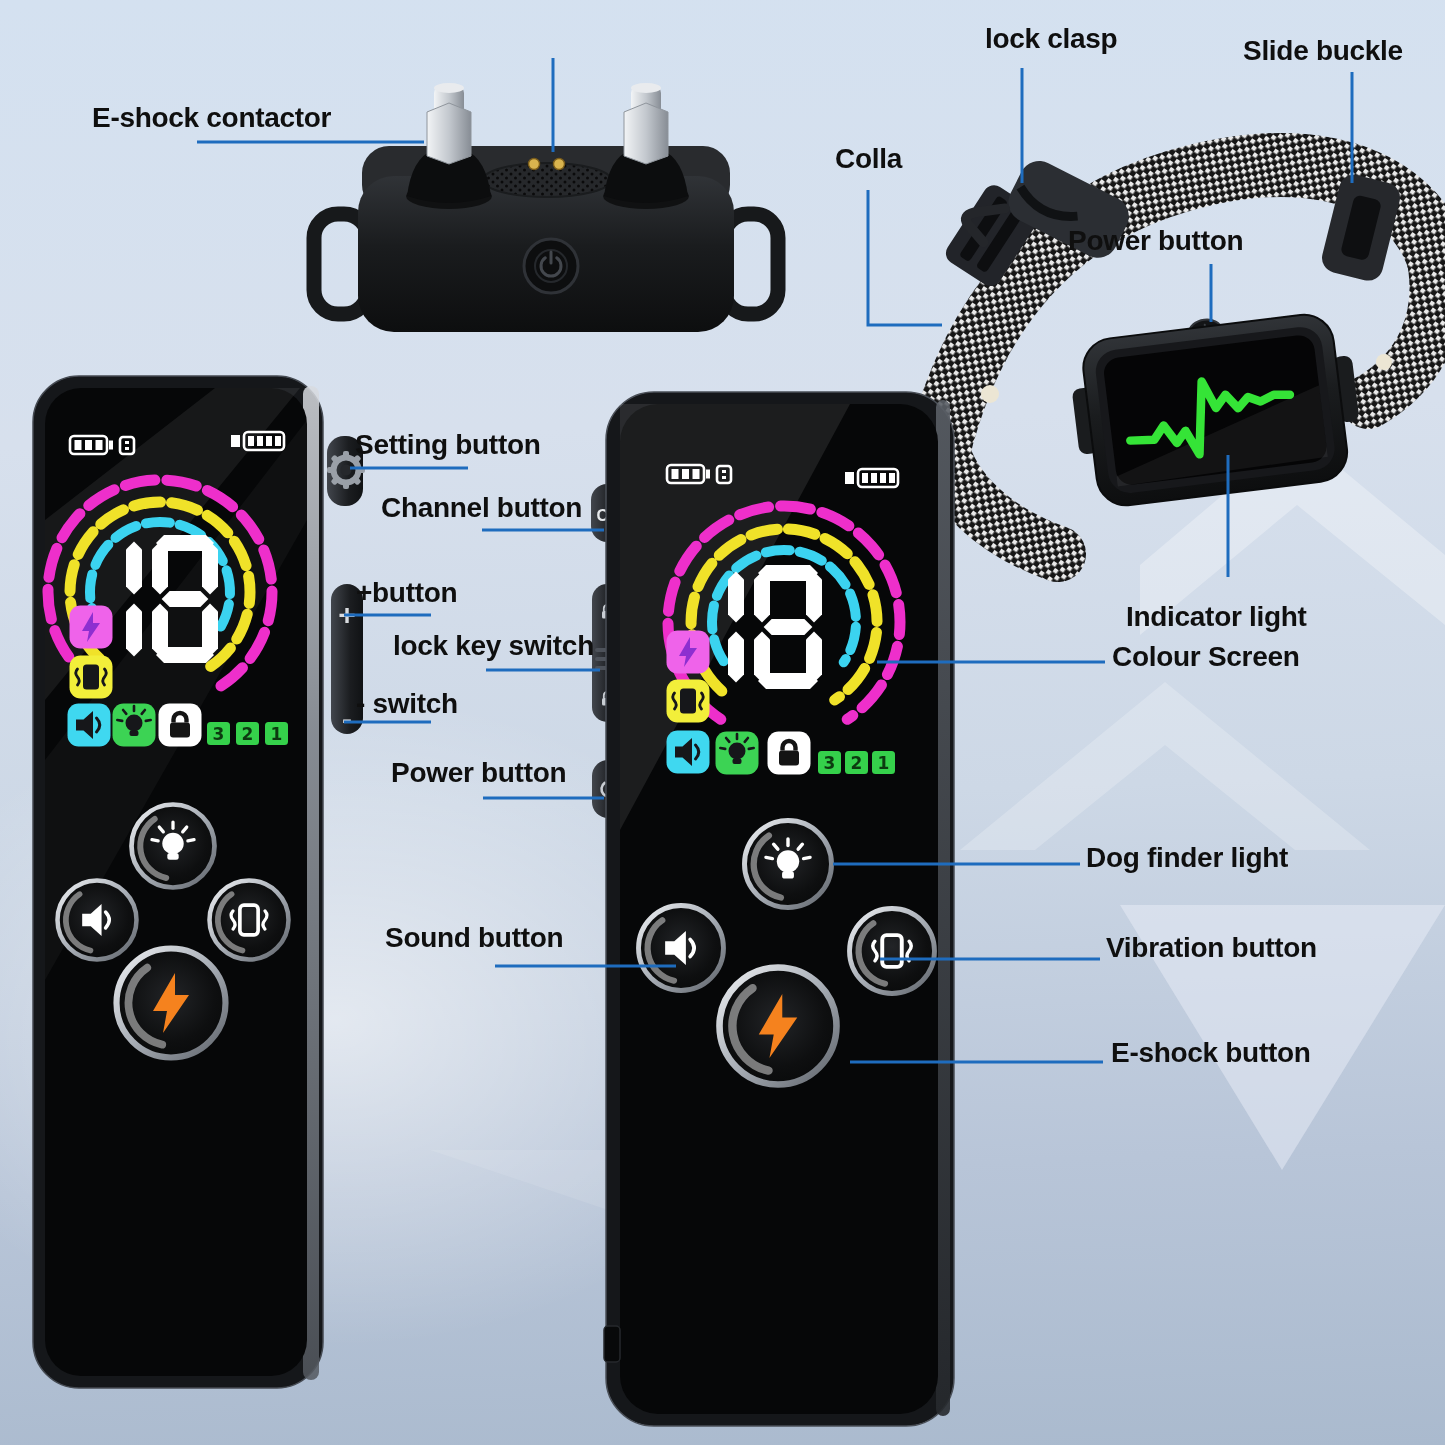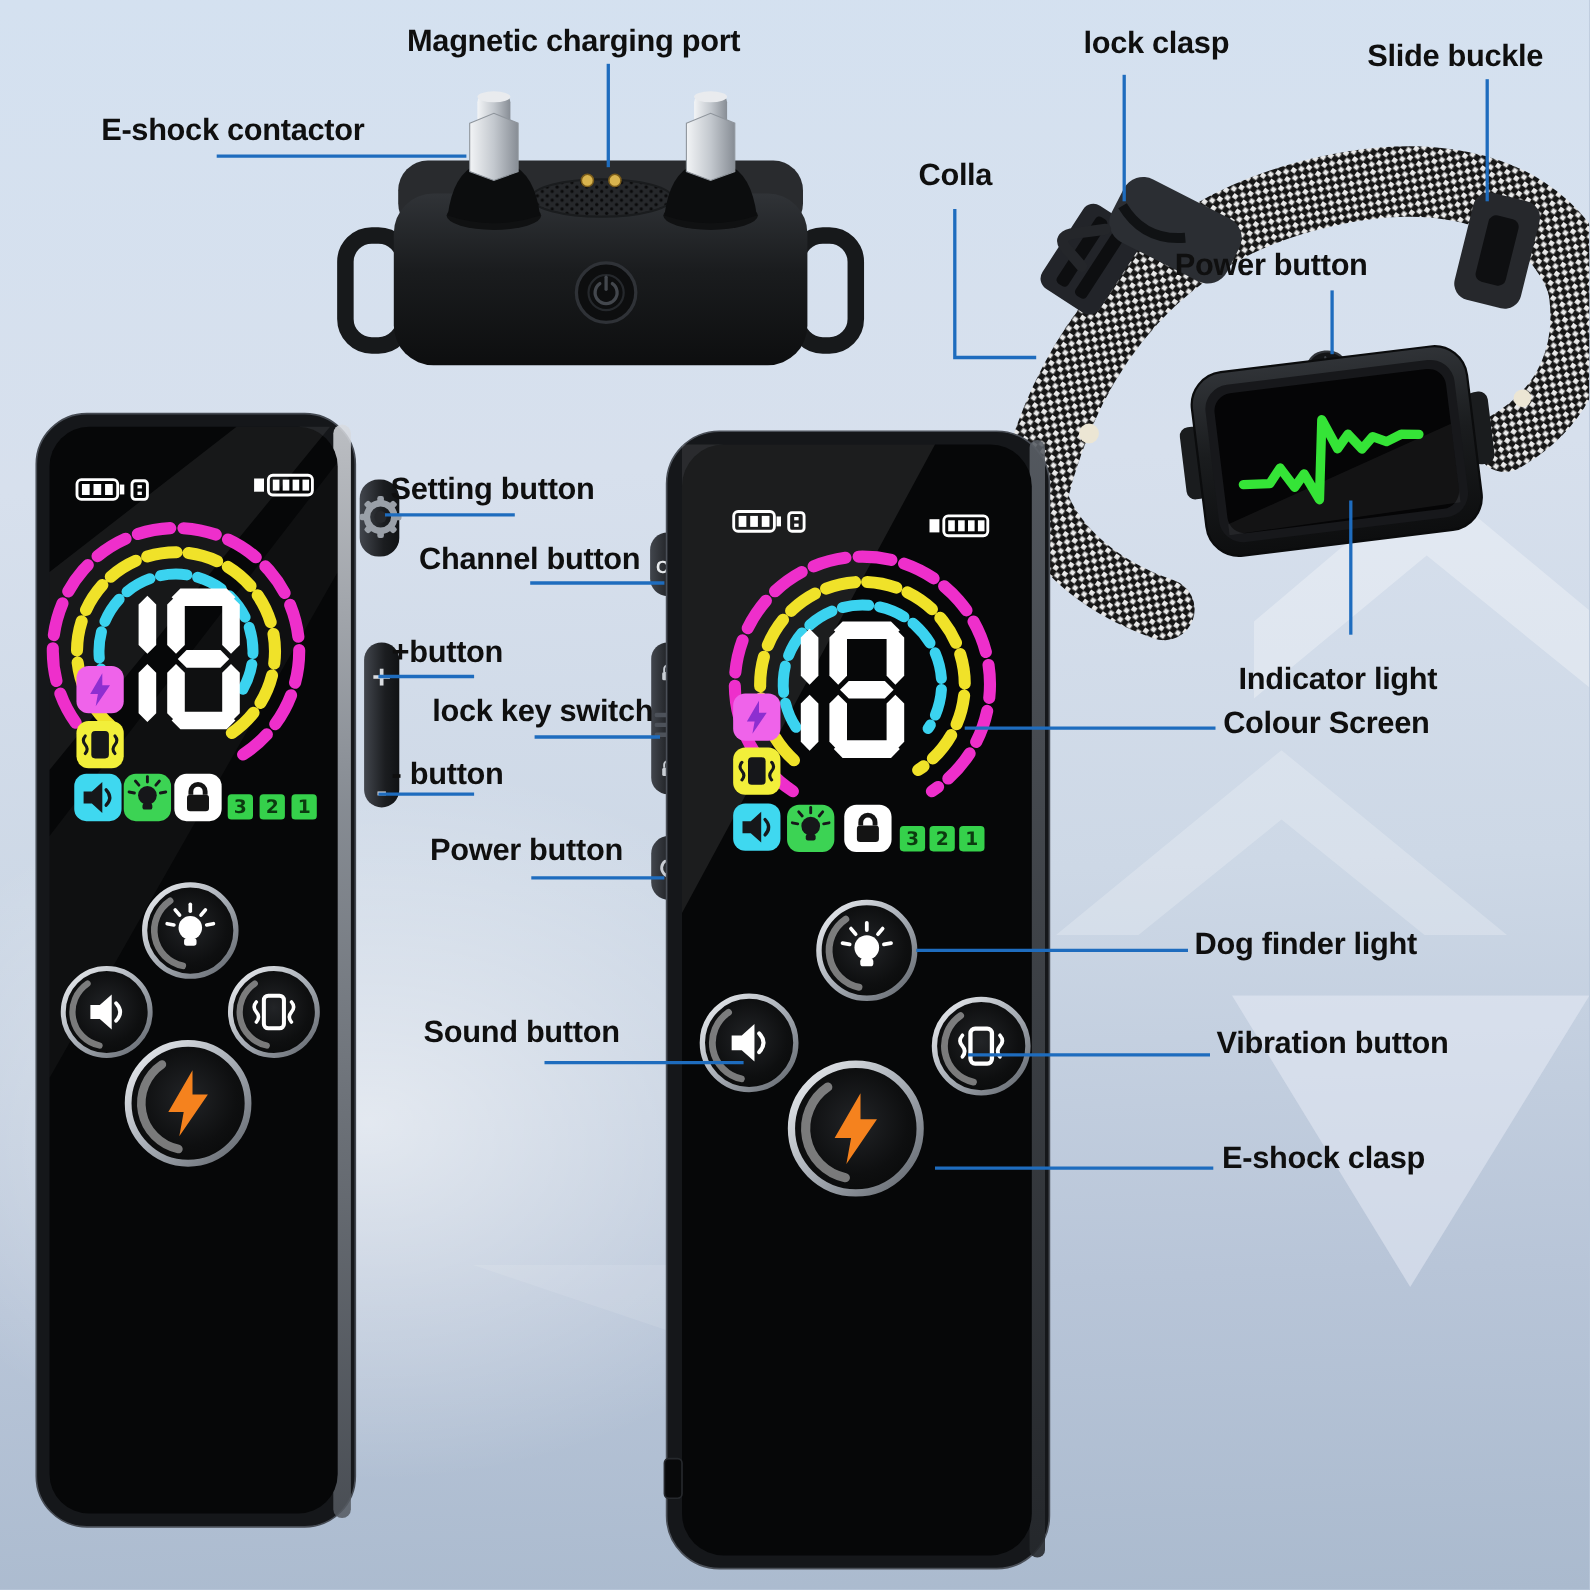--- a/index.html
+++ b/index.html
@@ -477,31 +477,30 @@
       <line x1="495" y1="966" x2="676" y2="966"></line>
       <line x1="350" y1="468" x2="468" y2="468"></line>
       <line x1="482" y1="530" x2="604" y2="530"></line>
       <line x1="344" y1="615" x2="431" y2="615"></line>
       <line x1="486" y1="670" x2="600" y2="670"></line>
       <line x1="344" y1="722" x2="431" y2="722"></line>
       <line x1="483" y1="798" x2="604" y2="798"></line>
     </g>
   </svg>
 
-  <div class="lbl" style="left:370px;top:22px">Magnetic charging port</div>
   <div class="lbl" style="left:92px;top:103px">E-shock contactor</div>
   <div class="lbl" style="left:985px;top:24px">lock clasp</div>
   <div class="lbl" style="left:1243px;top:36px">Slide buckle</div>
   <div class="lbl" style="left:835px;top:144px">Colla</div>
   <div class="lbl" style="left:1068px;top:226px">Power button</div>
   <div class="lbl" style="left:1126px;top:602px">Indicator light</div>
   <div class="lbl" style="left:1112px;top:642px">Colour Screen</div>
   <div class="lbl" style="left:1086px;top:843px">Dog finder light</div>
   <div class="lbl" style="left:1106px;top:933px">Vibration button</div>
-  <div class="lbl" style="left:1111px;top:1038px">E-shock clasp</div>
+  <div class="lbl" style="left:1111px;top:1038px">E-shock button</div>
   <div class="lbl" style="left:385px;top:923px">Sound button</div>
   <div class="lbl" style="left:355px;top:430px">Setting button</div>
   <div class="lbl" style="left:381px;top:493px">Channel button</div>
   <div class="lbl" style="left:356px;top:578px">+button</div>
   <div class="lbl" style="left:393px;top:631px">lock key switch</div>
-  <div class="lbl" style="left:356px;top:689px">- button</div>
+  <div class="lbl" style="left:356px;top:689px">- switch</div>
   <div class="lbl" style="left:391px;top:758px">Power button</div>
 </div>
 
 </body></html>

